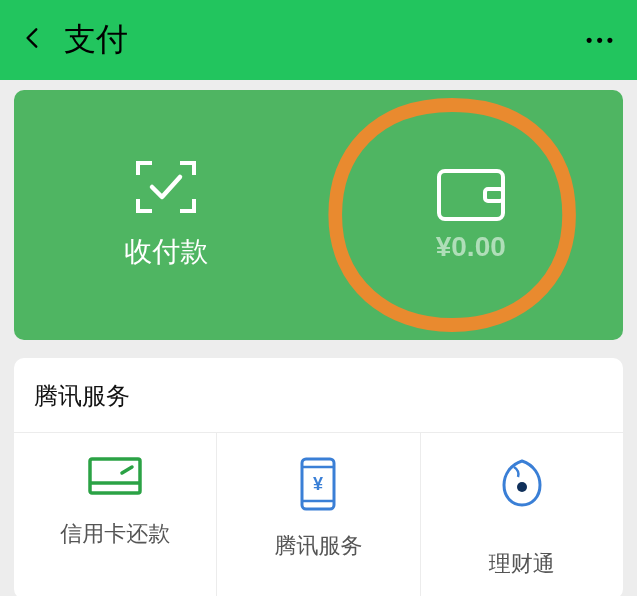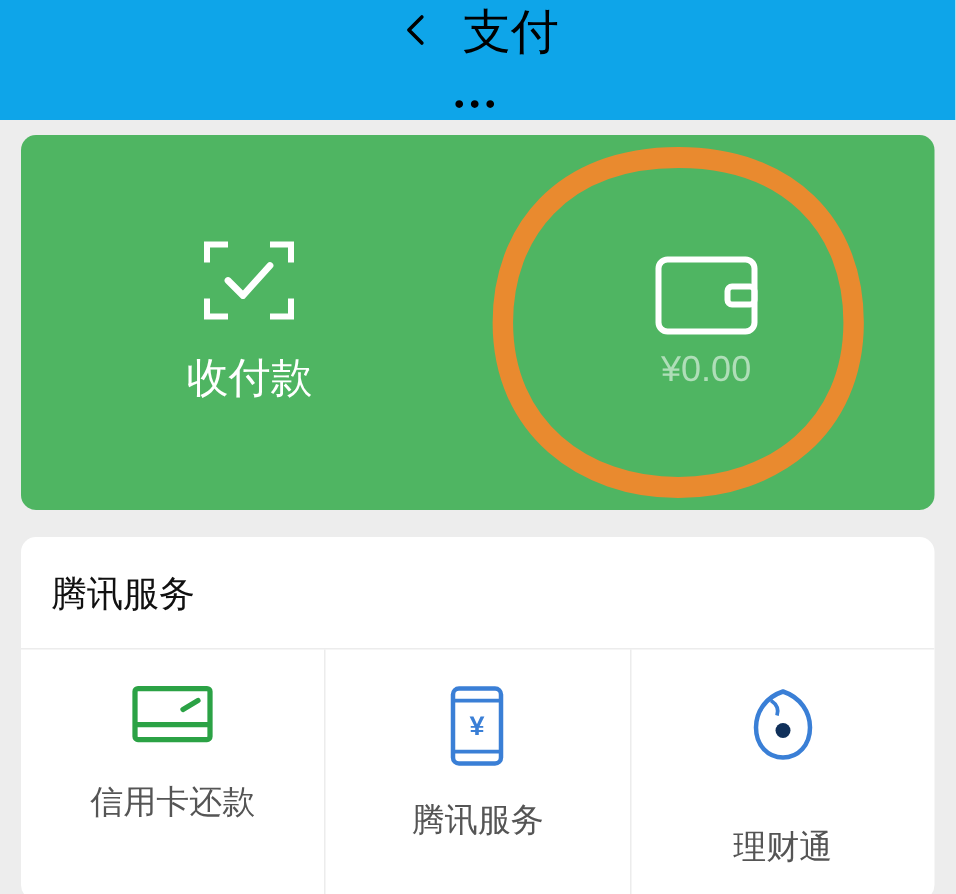--- a/index.html
+++ b/index.html
@@ -4,27 +4,26 @@
   <style>
     * { box-sizing: border-box; margin: 0; padding: 0; }
     body {
       font-family: -apple-system, "Helvetica Neue", Arial, sans-serif;
       background: #ededed;
       width: 637px;
       height: 596px;
       overflow: hidden;
     }
     .header {
-      background: #0ea5e9;
+      background: #22c55e;
       height: 80px;
       display: flex;
       align-items: center;
       justify-content: space-between;
       padding: 0 20px;
-      flex-direction: column;
     }
     .header-left {
       display: flex;
       align-items: center;
       gap: 18px;
     }
     .back-btn svg { width: 26px; height: 26px; }
     .title { font-size: 32px; color: #000; font-weight: 400; }
     .more-btn { letter-spacing: 4px; font-size: 18px; color: #000; font-weight: 900; }
     .green-card {
@@ -39,21 +38,21 @@
       flex: 1;
       display: flex;
       flex-direction: column;
       align-items: center;
       justify-content: center;
       gap: 18px;
       color: #fff;
       position: relative;
     }
     .green-label { font-size: 28px; color: #fff; }
-    .green-balance { font-size: 24px; color: rgba(255,255,255,0.55); margin-top: -10px; }
+    .green-balance { font-size: 28px; color: rgba(255,255,255,0.55); margin-top: -10px; font-weight: bold; }
     .icon-slot svg { display: block; }
     .section {
       margin: 18px 14px 0 14px;
       background: #fff;
       border-radius: 10px;
       overflow: hidden;
     }
     .section-title {
       font-size: 24px;
       color: #111;

